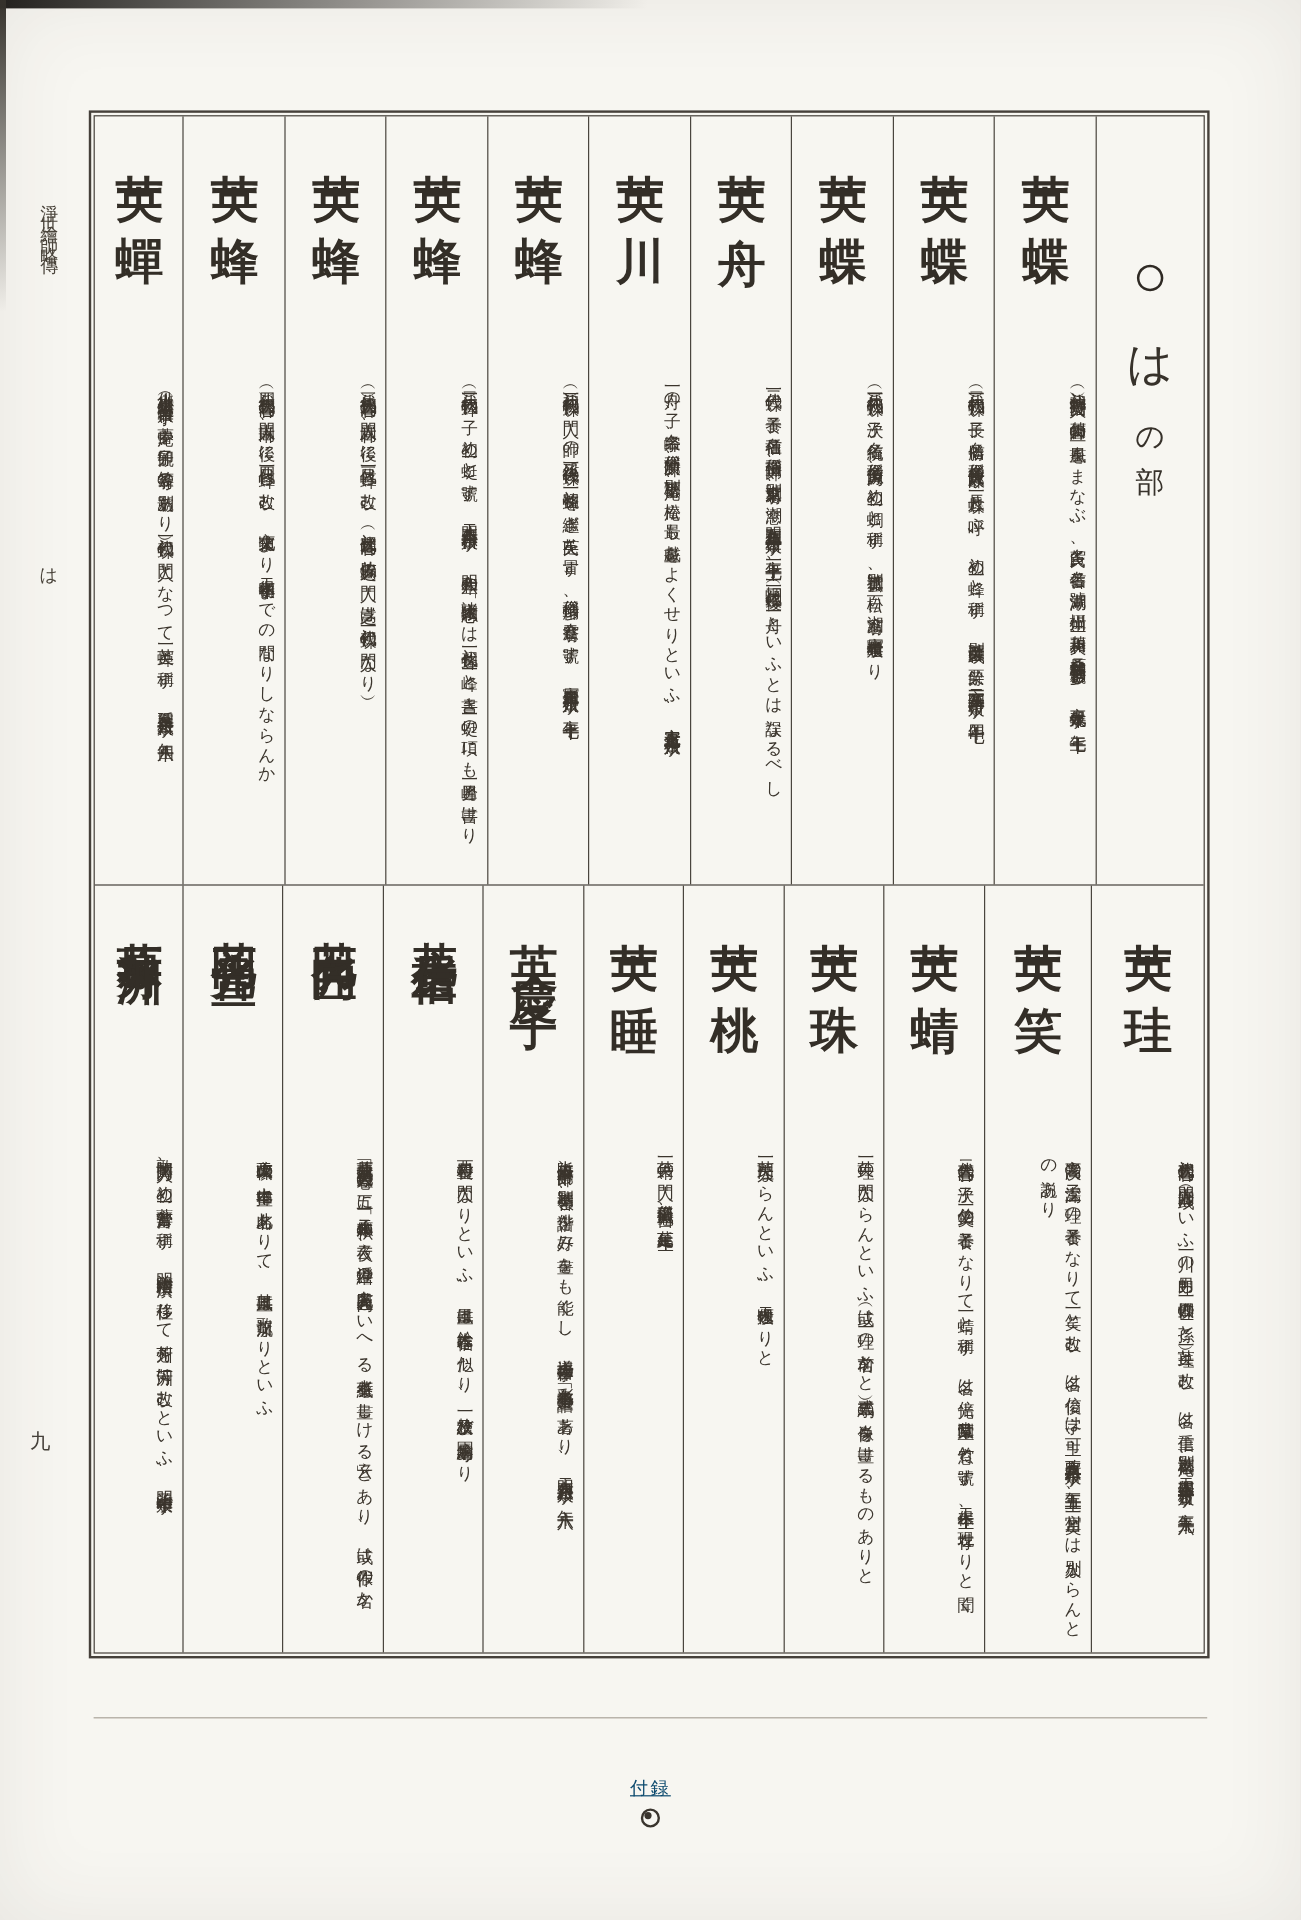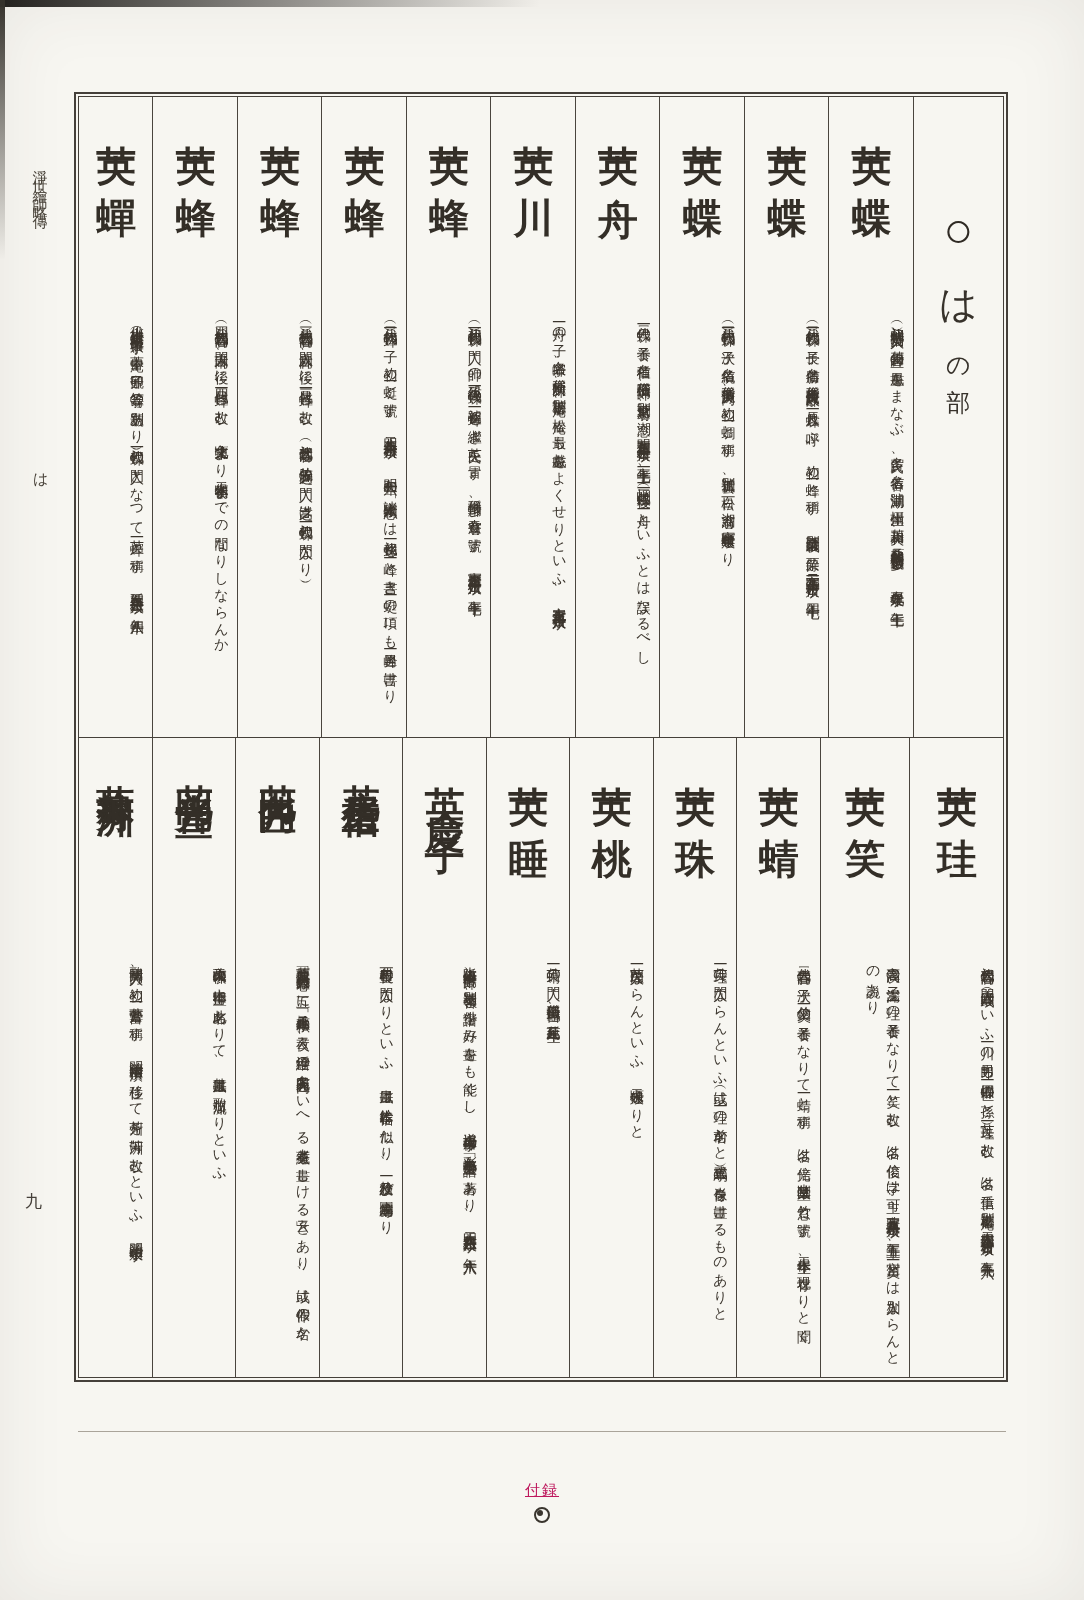--- a/index.html
+++ b/index.html
@@ -56,21 +56,21 @@
   .s-bu{font-size:24px;line-height:1;margin-top:14px;}
   
   .running-title{
     position:absolute;left:30px;top:158px;
     writing-mode:vertical-rl;font-size:15px;letter-spacing:9px;color:#4a443b;
   }
   .kana-marker{position:absolute;left:33px;top:470px;font-size:15px;color:#4a443b;}
   .page-num{position:absolute;left:25px;top:1190px;font-size:17px;color:#45403a;}
   .thin-rule{position:absolute;left:78px;top:1431px;width:928px;height:1px;background:#aaa49a;}
   .footer{position:absolute;left:0;top:1481px;width:100%;text-align:center;}
-  .footer-label{font-size:15px;letter-spacing:2px;color:#be185d;text-decoration:underline;}
+  .footer-label{font-size:15px;letter-spacing:2px;color:#0c4a6e;text-decoration:underline;}
   .dot{
     width:12px;height:12px;border:2px solid #3a352e;border-radius:50%;
     margin:7px auto 0;position:relative;
   }
   .dot::after{
     content:"";position:absolute;left:1px;top:1px;width:6px;height:6px;
     background:#3a352e;border-radius:50%;padding:0;
   }
 </style>
 </head>

